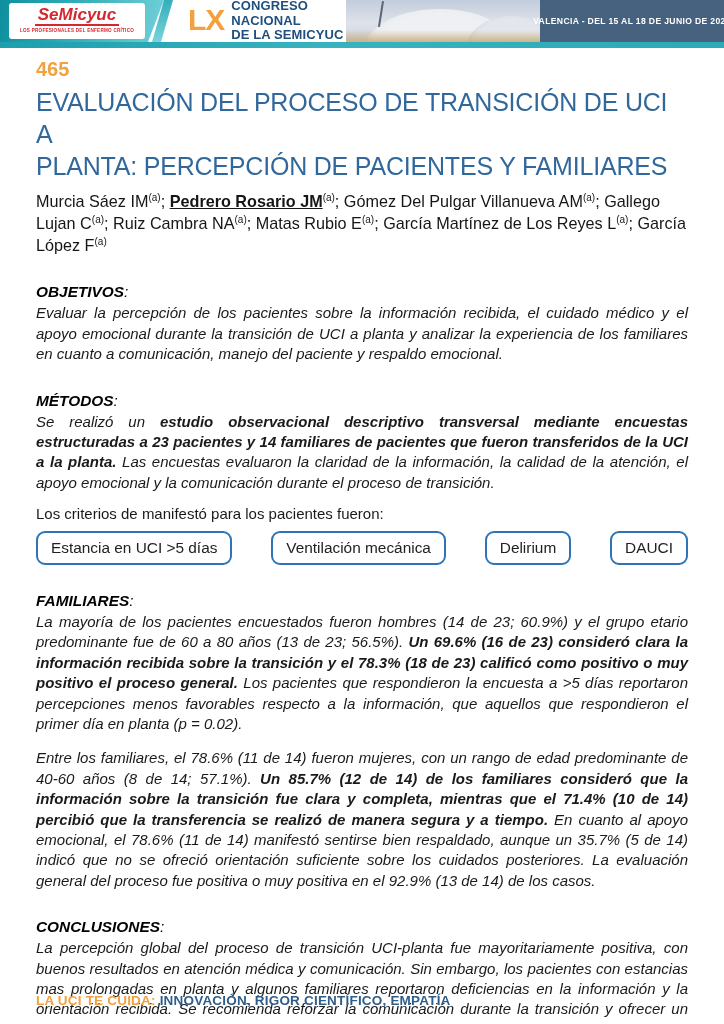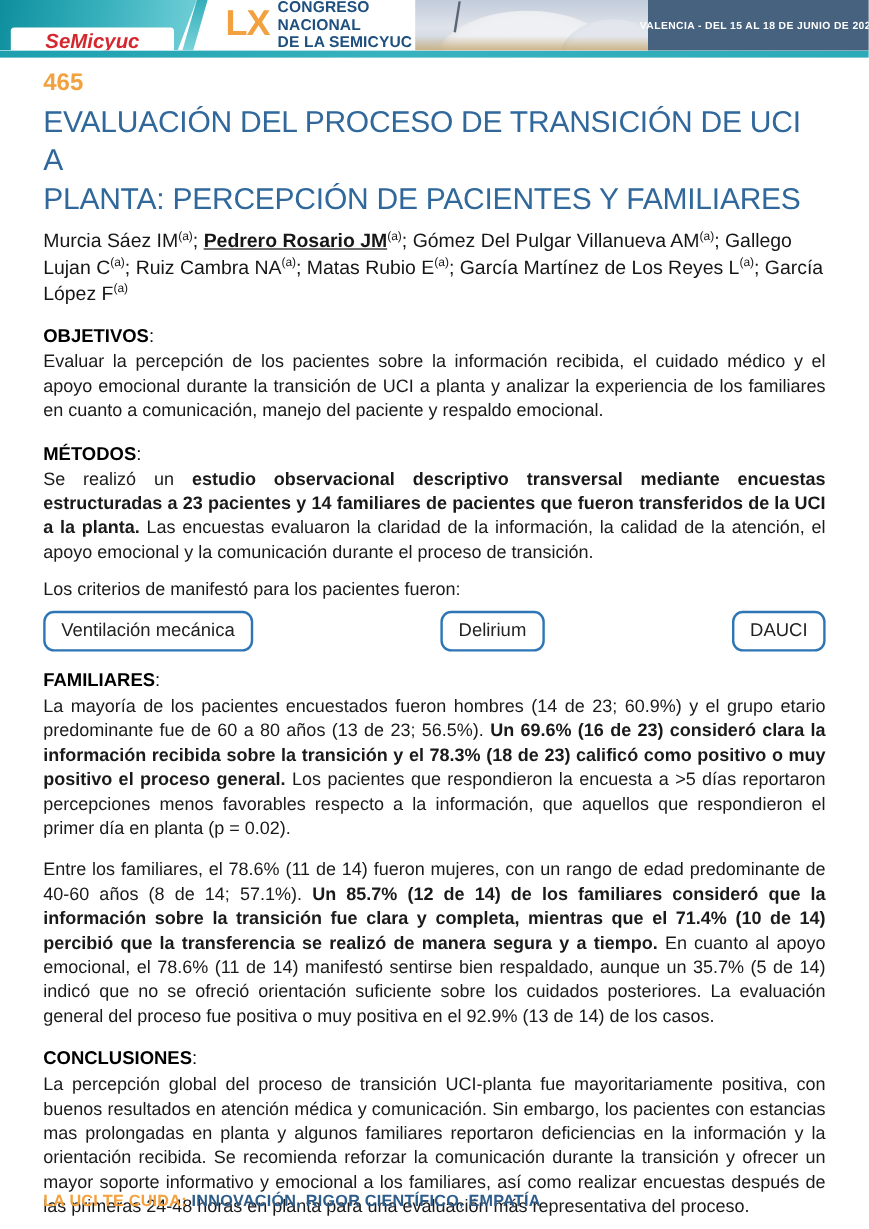--- a/index.html
+++ b/index.html
@@ -13,21 +13,21 @@
     width:724px;height:1024px;position:relative;overflow:hidden;background:#fff;
     font-family:"Liberation Sans","DejaVu Sans",sans-serif;color:var(--c-text,#1a1a1a);
   }
   
   .header{position:relative;height:42px;background:#fff;}
   .hdr-teal{
     position:absolute;left:0;top:0;width:164px;height:42px;
     background:linear-gradient(100deg,#0E8F9E 0%,#37B0BC 50%,#72D0D8 100%);
     clip-path:polygon(0 0,164px 0,148px 42px,0 42px);
   }
-  .logo-panel{position:absolute;left:9px;top:3px;width:136px;height:36px;background:#fff;border-radius:3px;margin-top:20px;}
+  .logo-panel{position:absolute;left:9px;top:3px;width:136px;height:36px;background:#fff;border-radius:3px;}
   .logo-inner{text-align:center;padding-top:3px;}
   .logo-name{
     display:inline-block;font-size:17px;font-weight:700;font-style:italic;line-height:1;
     color:var(--c-logo-red,#D4282E);border-bottom:2px solid var(--c-logo-red,#D4282E);padding:0 3px 1px;
   }
   .logo-tag{font-size:4.6px;font-weight:700;color:var(--c-logo-red,#D4282E);letter-spacing:.25px;margin-top:2px;}
   .hdr-stripe{
     position:absolute;left:158px;top:0;height:42px;width:9px;
     background:linear-gradient(180deg,#35AEBA,#79D3DA);transform:skewX(-16deg);
   }
@@ -56,21 +56,21 @@
   }
   .teal-strip{height:6px;background:linear-gradient(90deg,#1D9FAE,#38B2BE 45%,#2CAAB8);}
   
   .content{padding:0 36px;}
   .abs-num{margin-top:10px;font-size:20px;font-weight:700;color:var(--c-orange,#F2A13E);}
   .abs-title{margin-top:6px;font-size:25px;line-height:1.27;color:var(--c-title-blue,#31689B);letter-spacing:-.2px;}
   .authors{margin-top:9px;font-size:16.2px;line-height:1.34;color:#161616;}
   .authors sup,.affiliation sup{font-size:10px;line-height:0;}
   .author-hl{font-weight:700;text-decoration:underline;}
   .affiliation{margin-top:10px;font-size:15.8px;}
-  .section{margin-top:16px;}
+  .section{margin-top:27px;font-style:italic;}
   .sec-h{font-size:15.4px;color:#000;}
   .sec-h b{font-weight:700;}
   .body-p{margin:2px 0 0;font-size:15px;line-height:1.36;text-align:justify;color:var(--c-text,#1a1a1a);}
   .body-p + .body-p{margin-top:14px;}
   .body-p b{font-weight:700;}
   .criteria{margin-top:12px;}
   .crit-intro{font-size:15px;}
   .criteria-row{display:flex;justify-content:space-between;align-items:center;margin-top:9px;}
   .crit-box{
     border:2.5px solid var(--c-box-border,#2E75B6);border-radius:9px;
@@ -125,20 +125,21 @@
       </div>
       <div class="section">
         <div class="sec-h"><b>MÉTODOS</b>:</div>
         <p class="body-p"><span>Se realizó un </span><b>estudio observacional descriptivo transversal mediante encuestas estructuradas a 23 pacientes y 14 familiares de pacientes que fueron transferidos de la UCI a la planta.</b><span> Las encuestas evaluaron la claridad de la información, la calidad de la atención, el apoyo emocional y la comunicación durante el proceso de transición.</span></p>
       </div>
     </div>
 
   <div class="criteria">
     <div class="crit-intro">Los criterios de manifestó para los pacientes fueron:</div>
     <div class="criteria-row" id="criteria-row">
+        <div class="crit-box">Estancia en UCI &gt;5 días</div>
         <div class="crit-box">Ventilación mecánica</div>
         <div class="crit-box">Delirium</div>
         <div class="crit-box">DAUCI</div>
       </div>
   </div>
 
   <div id="sections-bottom">
       <div class="section">
         <div class="sec-h"><b>FAMILIARES</b>:</div>
         <p class="body-p"><span>La mayoría de los pacientes encuestados fueron hombres (14 de 23; 60.9%) y el grupo etario predominante fue de 60 a 80 años (13 de 23; 56.5%). </span><b>Un 69.6% (16 de 23) consideró clara la información recibida sobre la transición y el 78.3% (18 de 23) calificó como positivo o muy positivo el proceso general.</b><span> Los pacientes que respondieron la encuesta a &gt;5 días reportaron percepciones menos favorables respecto a la información, que aquellos que respondieron el primer día en planta (p = 0.02).</span></p>

